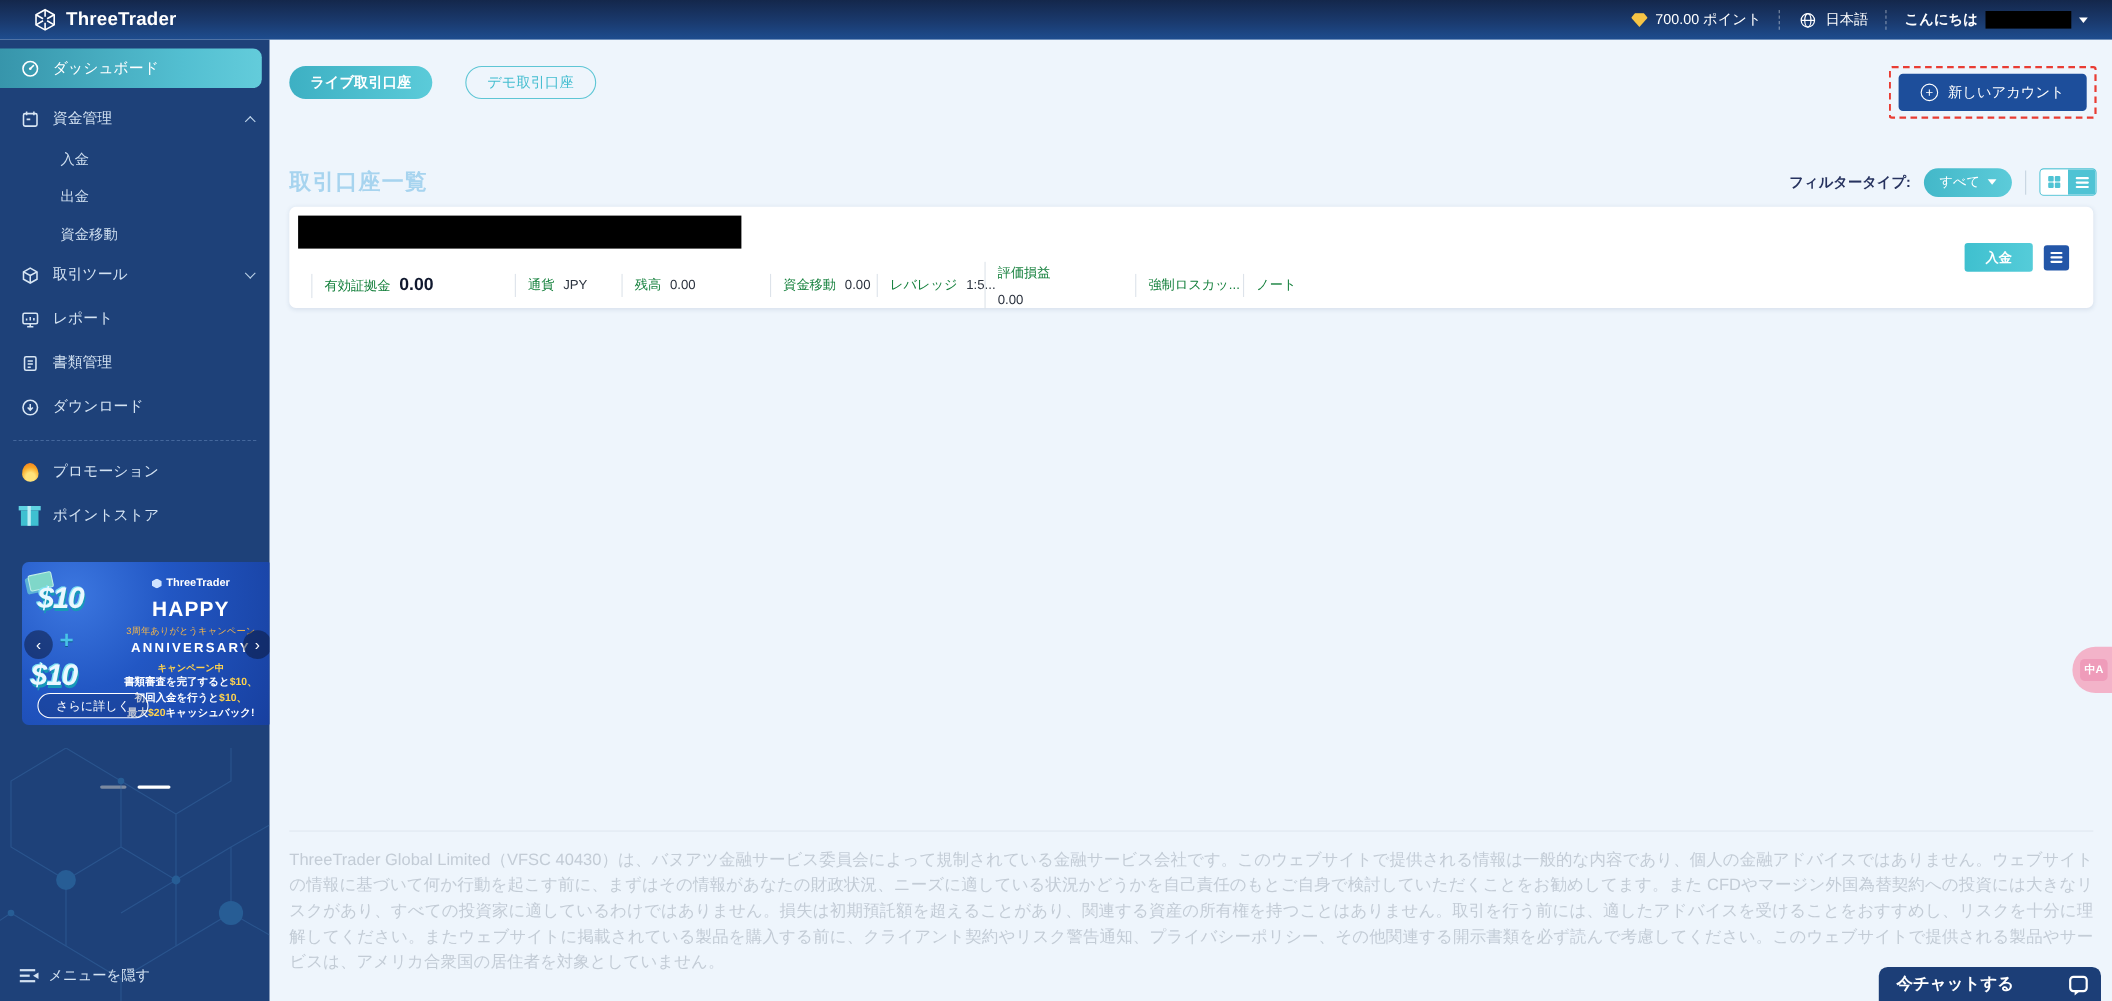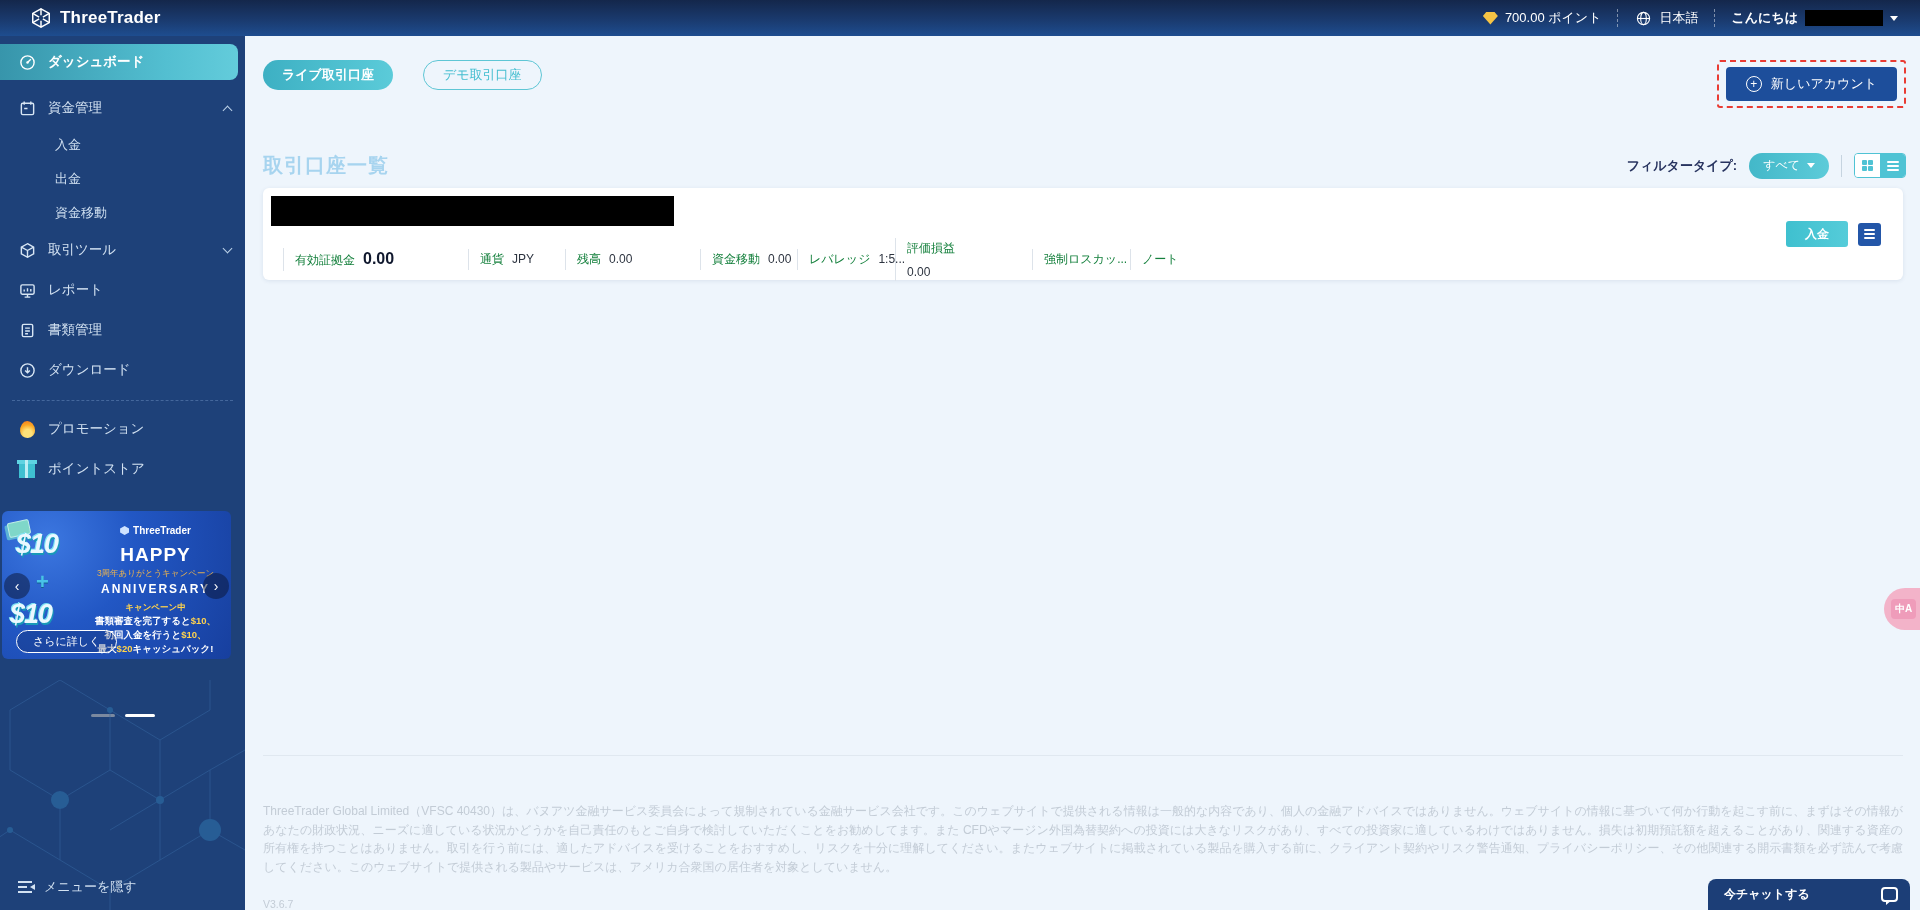--- a/index.html
+++ b/index.html
@@ -18,37 +18,37 @@
   .redact-top { width:78px; height:16px; background:#000; display:inline-block; }
   .caret { width:0; height:0; border-left:4px solid transparent; border-right:4px solid transparent; border-top:5px solid #fff; display:inline-block; }
   .tb-user { font-weight:bold; }
 
   
   .sidebar { position:absolute; top:36px; left:0; width:245px; height:874px; background:#1e4179; z-index:20; overflow:hidden; }
   .pattern { position:absolute; left:0; bottom:0; width:245px; height:230px; opacity:.55; pointer-events:none; }
   .side-item { position:relative; display:flex; align-items:center; gap:12px; height:36px; margin:4px 0; padding:0 14px 0 18px;
     color:#d3e2f2; font-size:13.5px; cursor:pointer; }
   .side-item.active { background:linear-gradient(90deg,#3795ab 0%,#53bfd1 70%,#63ccdb 100%);
-    border-radius:0 8px 8px 0; width:238px; color:#fff; font-weight:bold; height:36px; margin:8px 0 10px 0; }
+    border-radius:0 8px 8px 0; width:238px; color:#fff; font-weight:normal; height:36px; margin:8px 0 10px 0; }
   .side-sub { height:30px; line-height:30px; padding-left:55px; color:#cfdff0; font-size:13px; cursor:pointer; margin:4px 0; }
   .sicon { width:18px; height:18px; flex:0 0 18px; display:flex; align-items:center; justify-content:center; }
   .sicon svg { width:17px; height:17px; stroke:#d8e6f4; fill:none; stroke-width:1.5; }
   .side-item.active .sicon svg { stroke:#fff; }
   .chev { width:7px; height:7px; border-right:1.6px solid #bcd2e8; border-bottom:1.6px solid #bcd2e8; margin-left:auto; }
   .chev.up { transform:rotate(-135deg); margin-top:4px; }
   .chev.down { transform:rotate(45deg); margin-top:-3px; }
   .side-divider { border-top:1px dashed #44679c; margin:12px 12px 10px 12px; }
   .flame { width:15px; height:17px; background:radial-gradient(circle at 50% 75%,#ffe27a 0 28%,#f9a825 60%,#f3701d 100%);
     border-radius:50% 50% 50% 50%/58% 58% 42% 42%; transform:rotate(-3deg); }
   .gift { position:relative; width:16px; height:14px; background:#3fc0d1; margin-top:4px; }
   .gift:before { content:""; position:absolute; top:-4px; left:-2px; width:20px; height:4px; background:#5fd3e2; }
   .gift:after { content:""; position:absolute; top:-4px; left:6px; width:3px; height:18px; background:#bdeef5; }
 
   
-  .banner { position:absolute; left:2px; top:475px; width:229px; height:148px; border-radius:6px; overflow:hidden; cursor:pointer;
+  .banner { position:absolute; left:20px; top:475px; width:229px; height:148px; border-radius:6px; overflow:hidden; cursor:pointer;
     background:radial-gradient(circle at 20% 20%,#3c77e0 0%,#2257c4 40%,#173f9e 100%); }
   .banner-inner { position:absolute; inset:0; display:flex; }
   .b-art { width:86px; position:relative; font-style:italic; font-weight:bold; color:#eaf8ff; }
   .b-amt { position:absolute; font-size:27px; text-shadow:1px 2px 0 #1899b8,-1px -1px 0 #7fe3f2; letter-spacing:-1px; }
   .b-amt.a1 { left:14px; top:18px; }
   .b-amt.a2 { left:8px; top:88px; }
   .b-plus { position:absolute; left:34px; top:58px; font-size:22px; color:#49c2e8; text-shadow:0 1px 0 #0e5f8f; font-style:normal; }
   .b-notes { position:absolute; left:6px; top:10px; width:22px; height:15px; background:#7fd7c9; border:1px solid #bfeee6; border-radius:2px; transform:rotate(-12deg); box-shadow:-3px 2px 0 #5bb3d6; }
   .b-text { flex:1; padding:14px 8px 0 0; text-align:center; color:#fff; }
   .b-brand { font-size:10px; font-weight:bold; display:flex; align-items:center; justify-content:center; gap:4px; margin-bottom:8px; }
@@ -118,27 +118,27 @@
   .field:nth-child(7){ width:98px; } .field:nth-child(8){ width:90px; }
   .card-actions { position:absolute; right:22px; top:33px; display:flex; align-items:center; gap:10px; }
   .btn-deposit { height:26px; min-width:62px; border:none; border-radius:3px; background:linear-gradient(90deg,#3fc0cf,#55ccd9);
     color:#fff; font-size:12px; font-weight:bold; cursor:pointer; font-family:inherit; padding:0 14px; }
   .btn-cardmenu { width:23px; height:23px; border:none; border-radius:3px; background:#2356a8; cursor:pointer;
     display:flex; flex-direction:column; align-items:center; justify-content:center; gap:2px; }
   .btn-cardmenu i { width:11px; height:2px; background:#fff; border-radius:1px; display:block; }
 
   
   .footer { position:absolute; top:719px; left:18px; width:1640px; border-top:1px solid #e0e8f0; padding-top:14px; }
-  .disclaimer { font-size:12px; line-height:1.55; color:#c3ccd6; text-align:justify;margin-top:32px; }
+  .disclaimer { font-size:15px; line-height:1.55; color:#c3ccd6; text-align:justify; }
   .version { margin-top:22px; font-size:10.5px; color:#c3ccd6; }
 
   
   .chat { position:absolute; right:10px; bottom:0; width:202px; height:31px; background:#1c3e77; border-radius:8px 8px 0 0;
     display:flex; align-items:center; justify-content:space-between; padding:0 12px 0 16px; cursor:pointer; z-index:40; }
-  .chat-label { color:#fff; font-size:12px; font-weight:bold; }
+  .chat-label { color:#fff; font-size:15px; font-weight:bold; }
   .bubble { width:17px; height:15px; border:2px solid #fff; border-radius:4px; position:relative; }
   .bubble:after { content:""; position:absolute; left:3px; bottom:-5px; width:0; height:0; border-top:5px solid #fff; border-right:6px solid transparent; }
   .translate { position:absolute; right:0; top:588px; width:36px; height:42px; background:#f3b3c9; border-radius:21px 0 0 21px;
     display:flex; align-items:center; justify-content:flex-start; padding-left:7px; cursor:pointer; z-index:40; }
   .translate span { background:#ef9cba; color:#fff; font-size:10px; font-weight:bold; border-radius:4px; padding:3px 4px; }
 </style>
 </head>
 <body>
 
 <header class="topbar">

